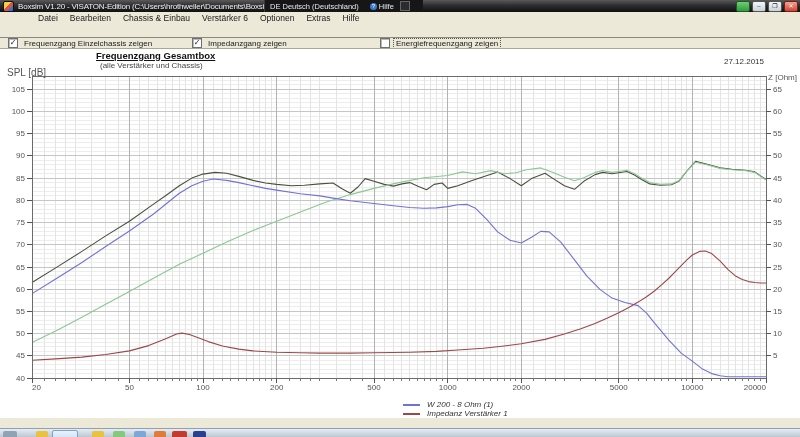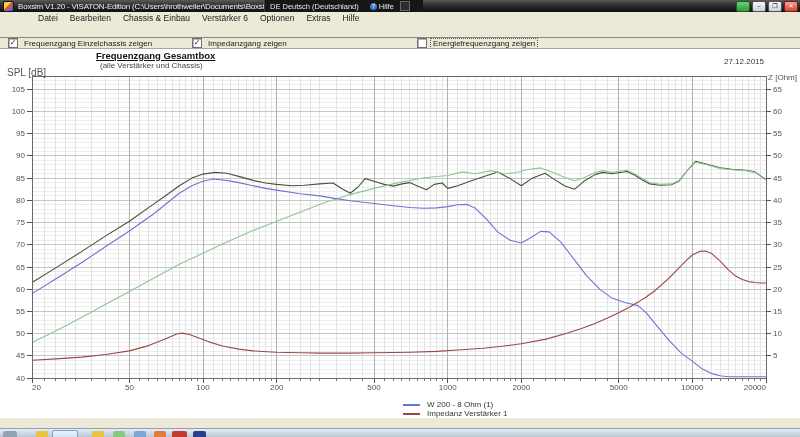--- a/index.html
+++ b/index.html
@@ -101,21 +101,21 @@
 
   <div class="checkrow">
       <div class="chk" style="left: 8px;">
         <span class="box">✓</span>
         <span class="lbl">Frequenzgang Einzelchassis zeigen</span>
       </div>
       <div class="chk" style="left: 192px;">
         <span class="box">✓</span>
         <span class="lbl">Impedanzgang zeigen</span>
       </div>
-      <div class="chk focused" style="left: 405px; padding-left: 12px;">
+      <div class="chk focused" style="left: 368px; padding-left: 12px;">
         <span class="box"></span>
         <span class="lbl">Energiefrequenzgang zeigen</span>
       </div>
     </div>
 
   <div class="chartpanel">
     <svg class="chart-svg" width="800" height="370" viewBox="0 0 800 370">
         <line x1="32" y1="324.6" x2="766" y2="324.6" stroke="#ededed" stroke-width="1" shape-rendering="crispEdges"></line>
         <line x1="32" y1="320.1" x2="766" y2="320.1" stroke="#ededed" stroke-width="1" shape-rendering="crispEdges"></line>
         <line x1="32" y1="315.7" x2="766" y2="315.7" stroke="#ededed" stroke-width="1" shape-rendering="crispEdges"></line>
@@ -419,21 +419,21 @@
         <line x1="692.3" y1="329" x2="692.3" y2="334" stroke="#555" stroke-width="1" shape-rendering="crispEdges"></line>
         <text x="692.3" y="341" font-size="8" fill="#555" text-anchor="middle" font-family="Liberation Sans, sans-serif">10000</text>
         <line x1="766.0" y1="329" x2="766.0" y2="334" stroke="#555" stroke-width="1" shape-rendering="crispEdges"></line>
         <text x="766.0" y="341" font-size="8" fill="#555" text-anchor="end" font-family="Liberation Sans, sans-serif">20000</text>
       </svg>
     <div class="c-title">Frequenzgang Gesamtbox</div>
     <div class="c-sub">(alle Verstärker und Chassis)</div>
     <div class="c-date">27.12.2015</div>
     <div class="ax-left">SPL [dB]</div>
     <div class="ax-right">Z [Ohm]</div>
-    <div class="legend-col" style="left:403px;top:351px;">
+    <div class="legend-col" style="left:403px;top:351px;font-style:italic;">
         <div class="legend-item">
           <span class="dash" style="background: rgb(114, 114, 212);"></span>
           <span>W 200 - 8 Ohm (1)</span>
         </div>
         <div class="legend-item">
           <span class="dash" style="background: rgb(154, 72, 72);"></span>
           <span>Impedanz Verstärker 1</span>
         </div>
       </div>
   </div>

